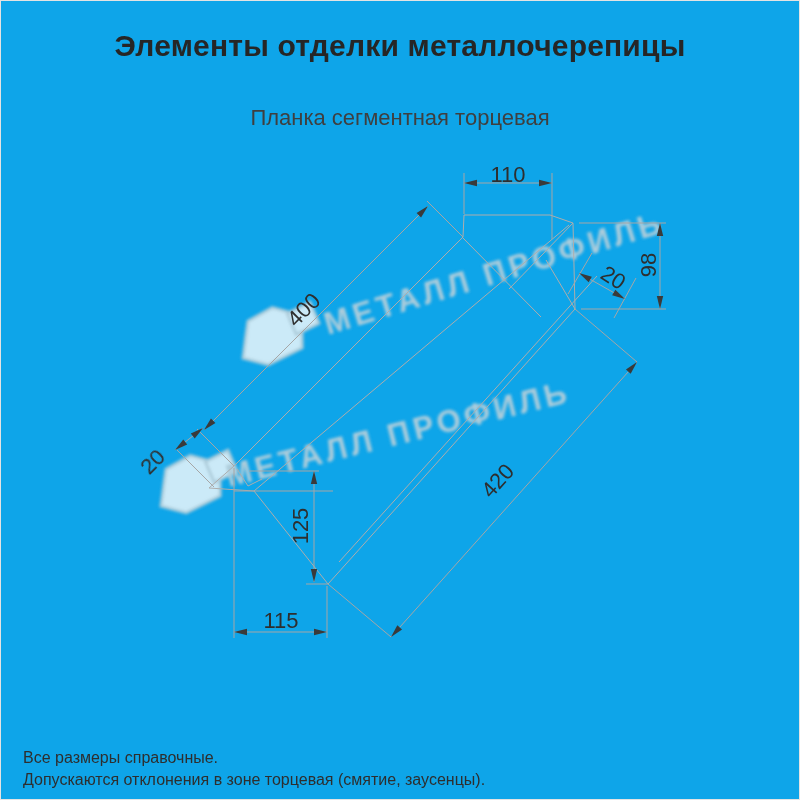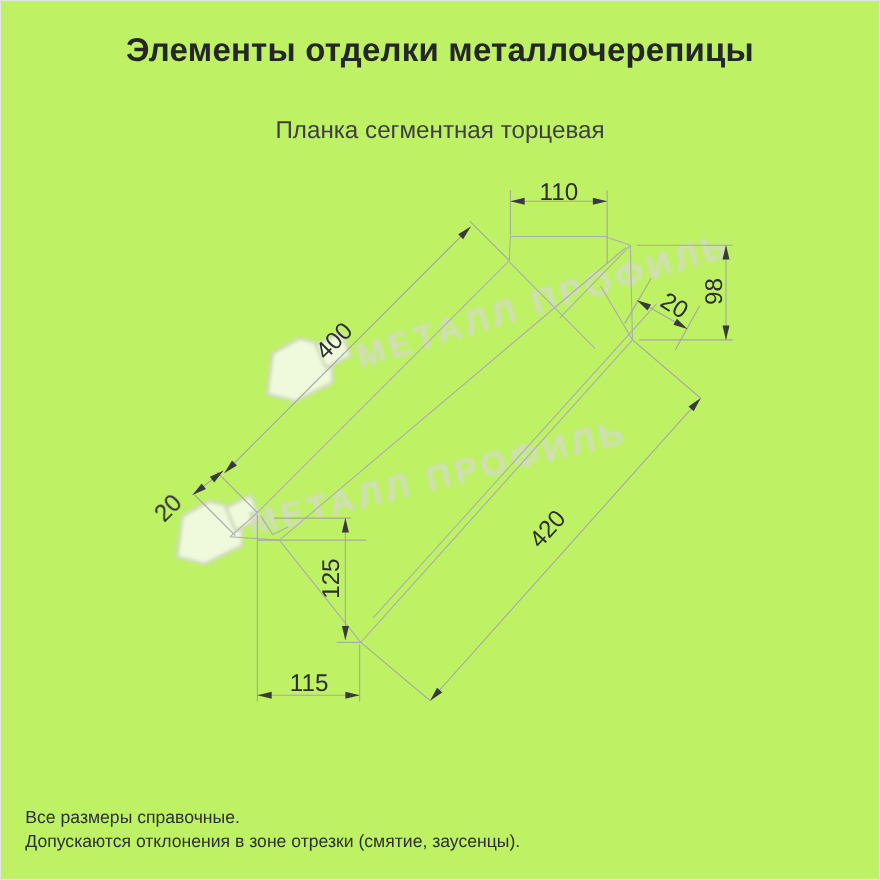--- a/index.html
+++ b/index.html
@@ -1,30 +1,30 @@
 <!DOCTYPE html>
 <html><head>
 <meta charset="utf-8">
 <style>
   html,body{margin:0;padding:0;background:#ffffff;}
   .page{
-    position:relative;width:798px;height:798px;background:#bef264;
+    position:relative;width:798px;height:798px;background:#0ea5e9;
     border:1px solid #e3e3e3;overflow:hidden;
     font-family:"Liberation Sans", sans-serif;
   }
   .title{
     position:absolute;top:28px;left:0;width:100%;text-align:center;
     font-size:30px;font-weight:bold;color:#262626;letter-spacing:0.2px;
   }
   .subtitle{
     position:absolute;top:105px;left:0;width:100%;text-align:center;
     font-size:22px;font-weight:400;color:#3f3f3f;line-height:24px;
   }
   .footer{
-    position:absolute;left:22px;bottom:22px;
+    position:absolute;left:22px;bottom:8px;
     font-size:16px;color:#2e2e2e;line-height:22px;
   }
   svg.drawing{position:absolute;left:0;top:0;width:798px;height:798px;}
   .thin{stroke:#adadad;stroke-width:1;fill:none;}
   .dimline{stroke:#a6a6a6;stroke-width:1;fill:none;}
   .arr{fill:#3a3a3a;stroke:none;}
   .dimtxt{font-family:"Liberation Sans",sans-serif;font-size:22px;fill:#2e2e2e;}
   .wmtxt{font-family:"Liberation Sans",sans-serif;font-weight:bold;font-size:31px;
          fill:#d7d7d7;letter-spacing:4px;}
   .wmlogo{stroke:#d6d6d6;stroke-width:3;fill:#fcfcfc;}
@@ -137,16 +137,16 @@
         <text class="dimtxt" text-anchor="middle" transform="translate(303,309) rotate(-45)" dy="7">400</text>
         <text class="dimtxt" text-anchor="middle" transform="translate(152,461) rotate(-45)" dy="7">20</text>
         <text class="dimtxt" text-anchor="middle" transform="translate(300,525) rotate(-90)" dy="7">125</text>
         <text class="dimtxt" text-anchor="middle" transform="translate(280,620) rotate(0)" dy="7">115</text>
         <text class="dimtxt" text-anchor="middle" transform="translate(497,480) rotate(-48)" dy="7">420</text>
       </g>
   </svg>
 
   <div class="footer">
     <div>Все размеры справочные.</div>
-    <div>Допускаются отклонения в зоне отрезки (смятие, заусенцы).</div>
+    <div>Допускаются отклонения в зоне торцевая (смятие, заусенцы).</div>
   </div>
 
 </div>
 
 </body></html>

